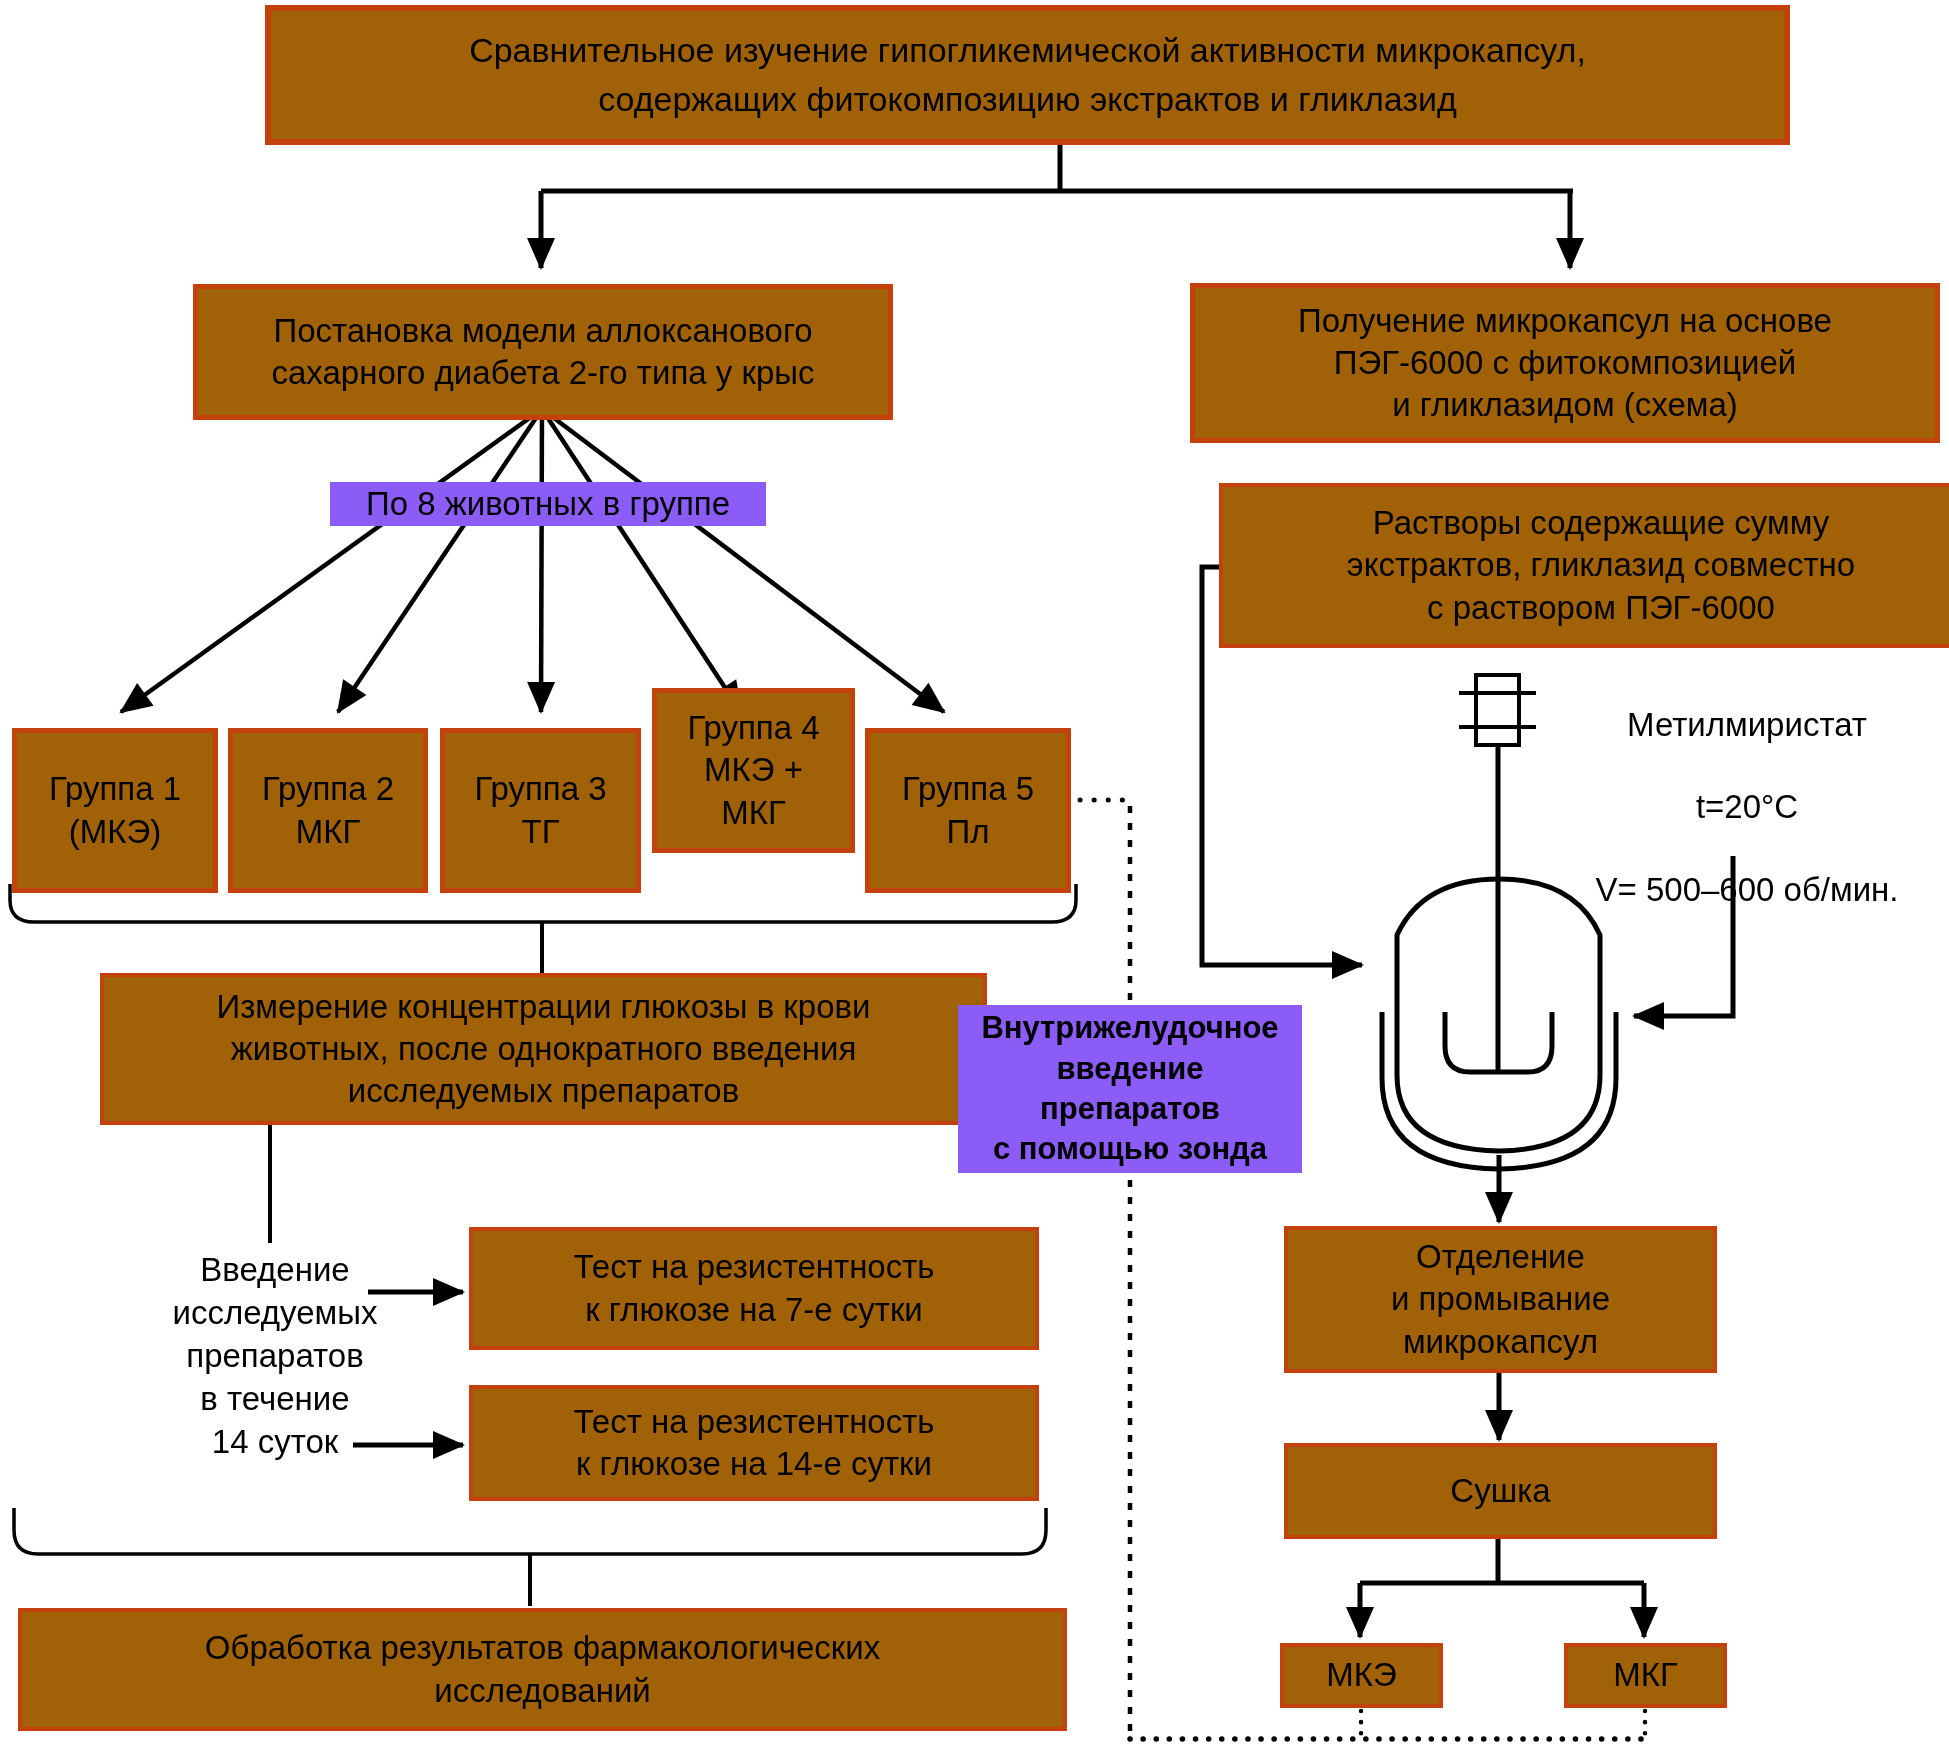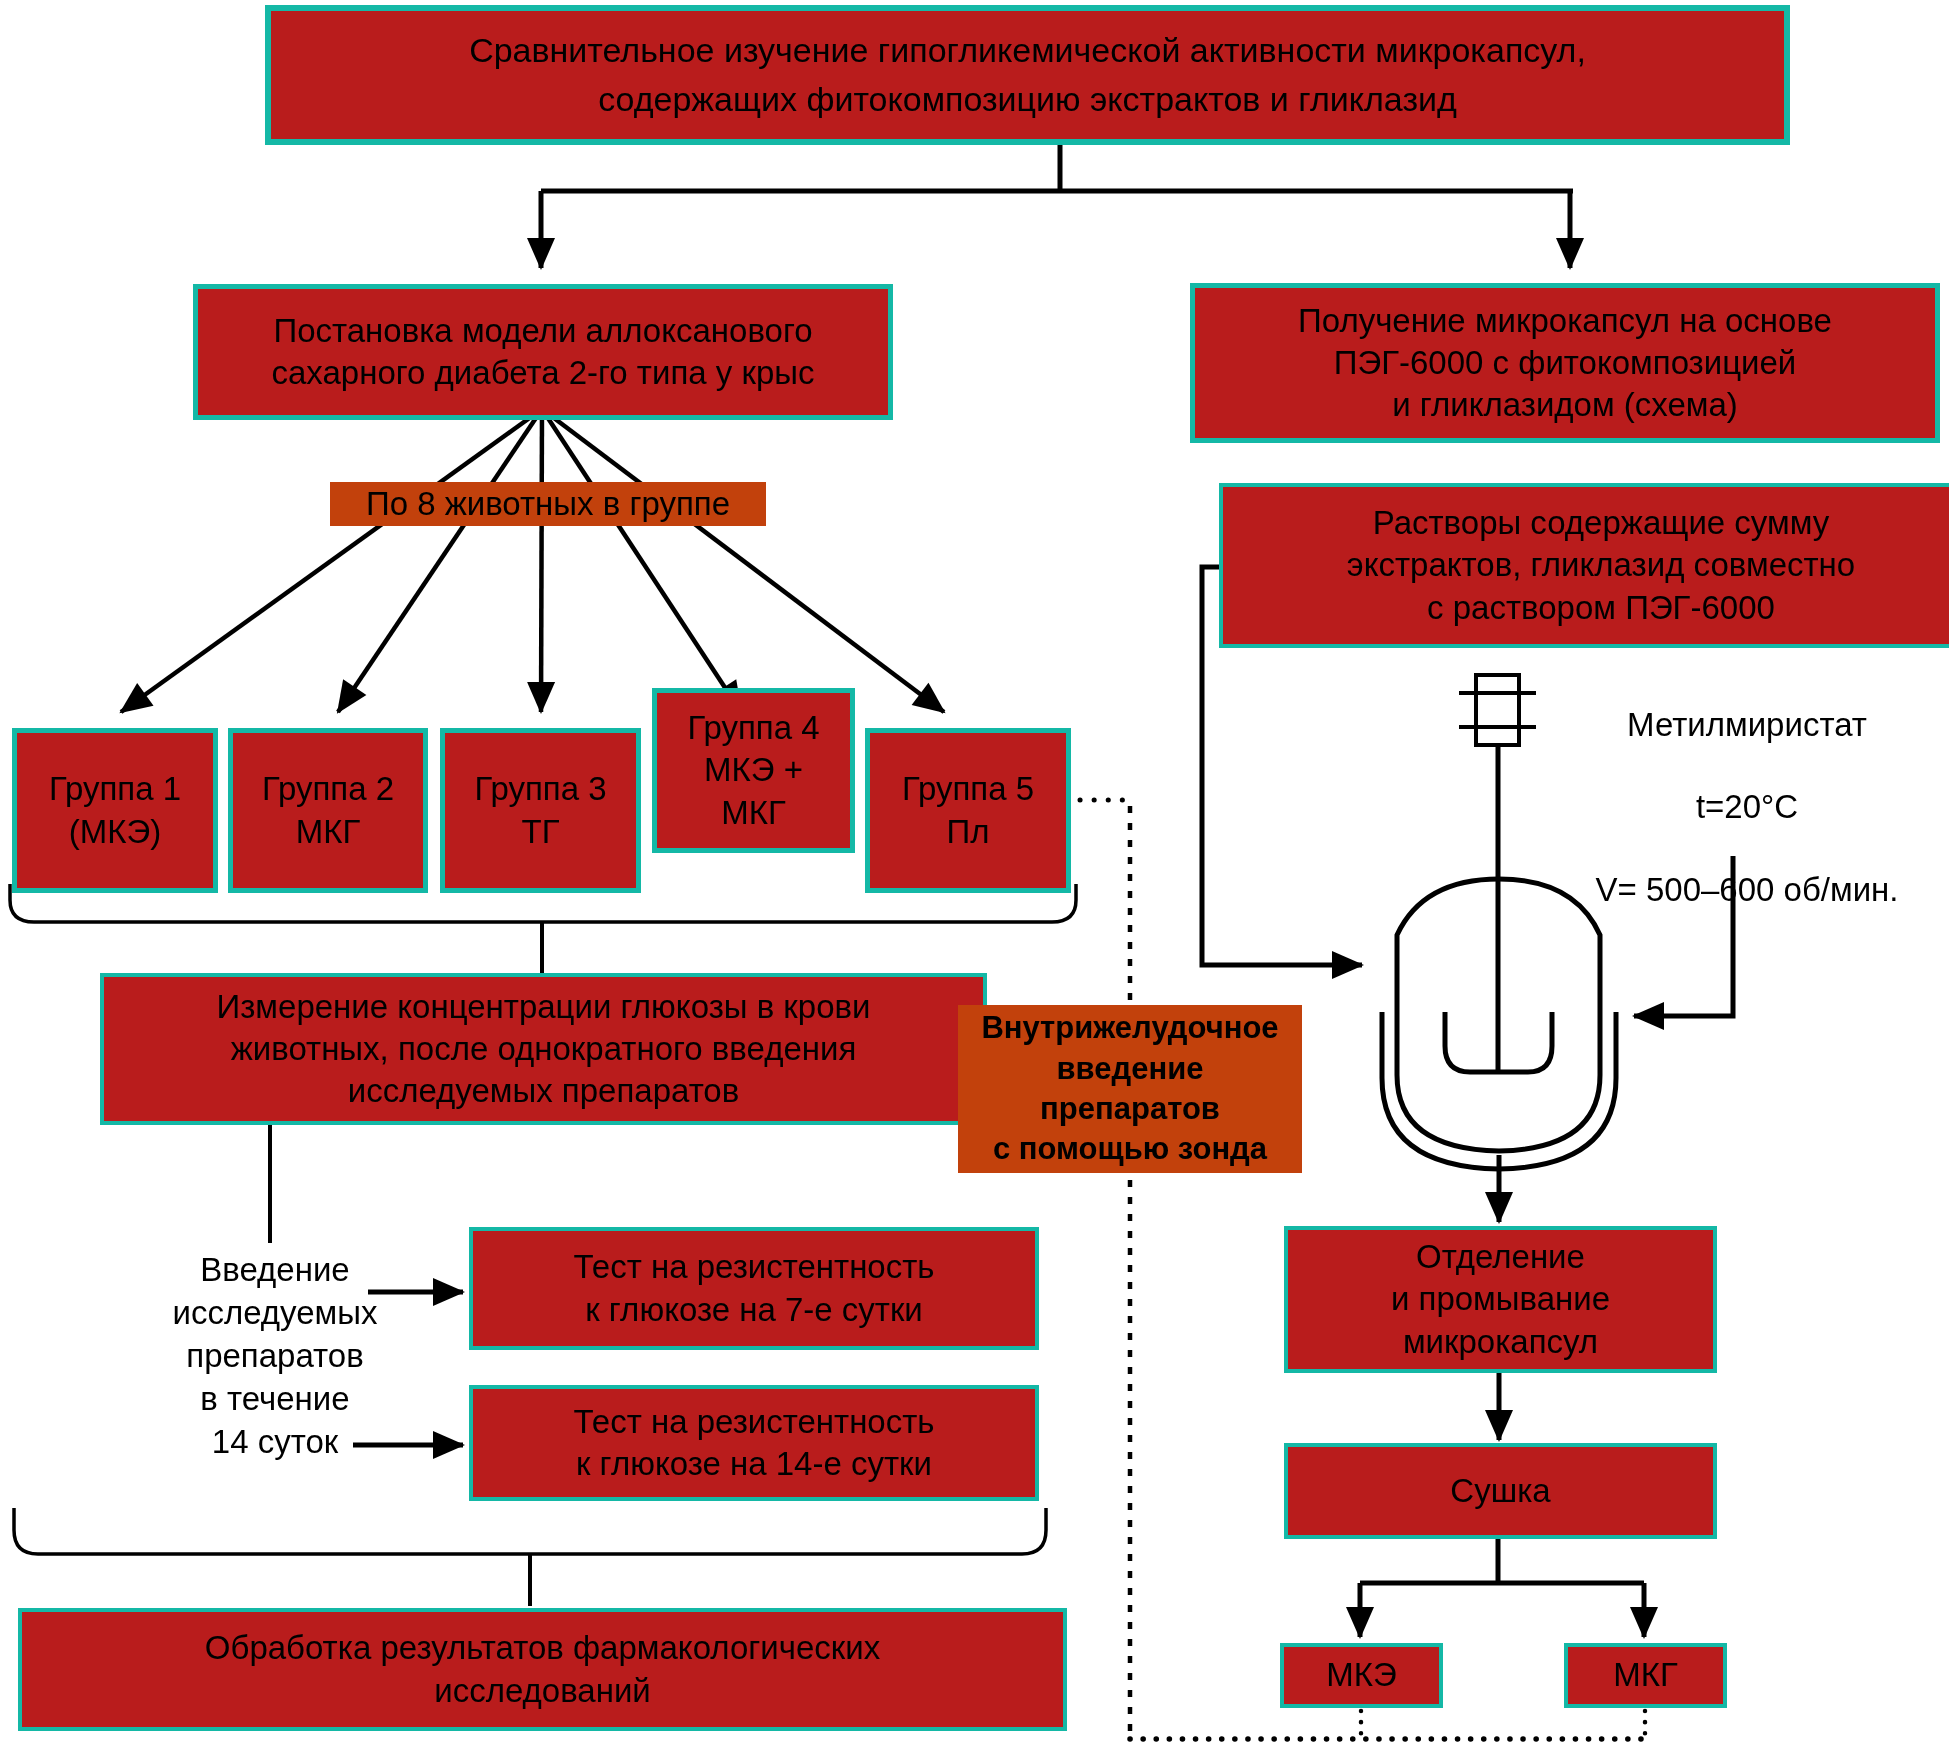--- a/index.html
+++ b/index.html
@@ -1,31 +1,31 @@
 <!DOCTYPE html>
 <html><head>
 <meta charset="utf-8">
 <style>
   html,body{margin:0;padding:0;background:#ffffff;}
   body{width:1949px;height:1746px;position:relative;font-family:"Liberation Sans",sans-serif;color:#000;}
   #lines{position:absolute;left:0;top:0;z-index:0;}
   .box{
     position:absolute;z-index:1;box-sizing:border-box;
-    border:4px solid #14b8a6;background:#b91c1c;
+    border:4px solid #c2410c;background:#a16207;
     display:flex;align-items:center;justify-content:center;
     text-align:center;white-space:pre-line;
     font-size:33px;line-height:1.28;
   }
   .label{
     position:absolute;z-index:1;
     display:flex;align-items:center;justify-content:center;
     text-align:center;white-space:pre-line;
     font-size:33px;line-height:1.3;
   }
-  .masked{background:#c2410c;}
+  .masked{background:#8b5cf6;}
   .b5{border-width:5px;margin-top:10px;}
   .b6{border-width:6px;}
   .title{font-size:34px;line-height:1.45;}
 </style>
 </head>
 <body>
 
 <svg id="lines" width="1949" height="1746" viewBox="0 0 1949 1746">
   <defs>
     <marker id="ah" markerUnits="userSpaceOnUse" markerWidth="36" markerHeight="32" refX="31" refY="15" orient="auto">

